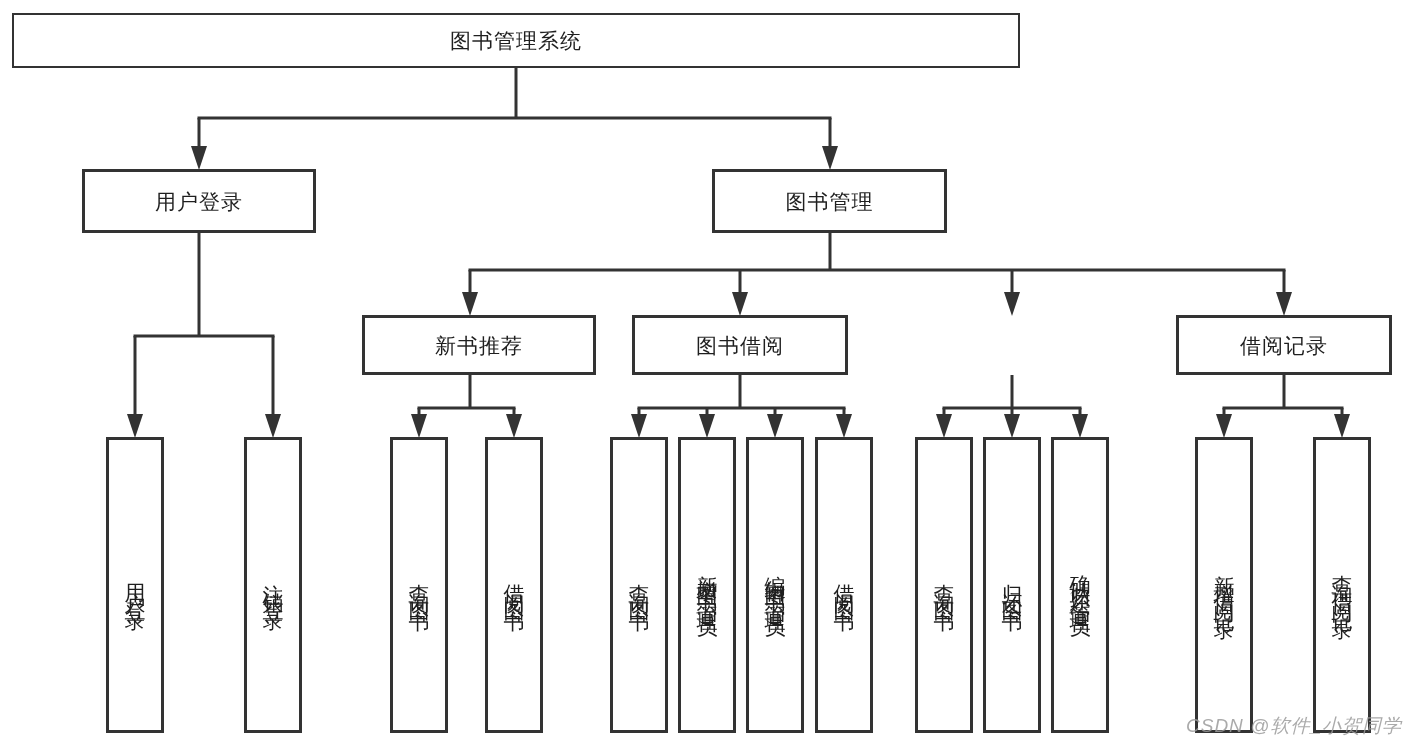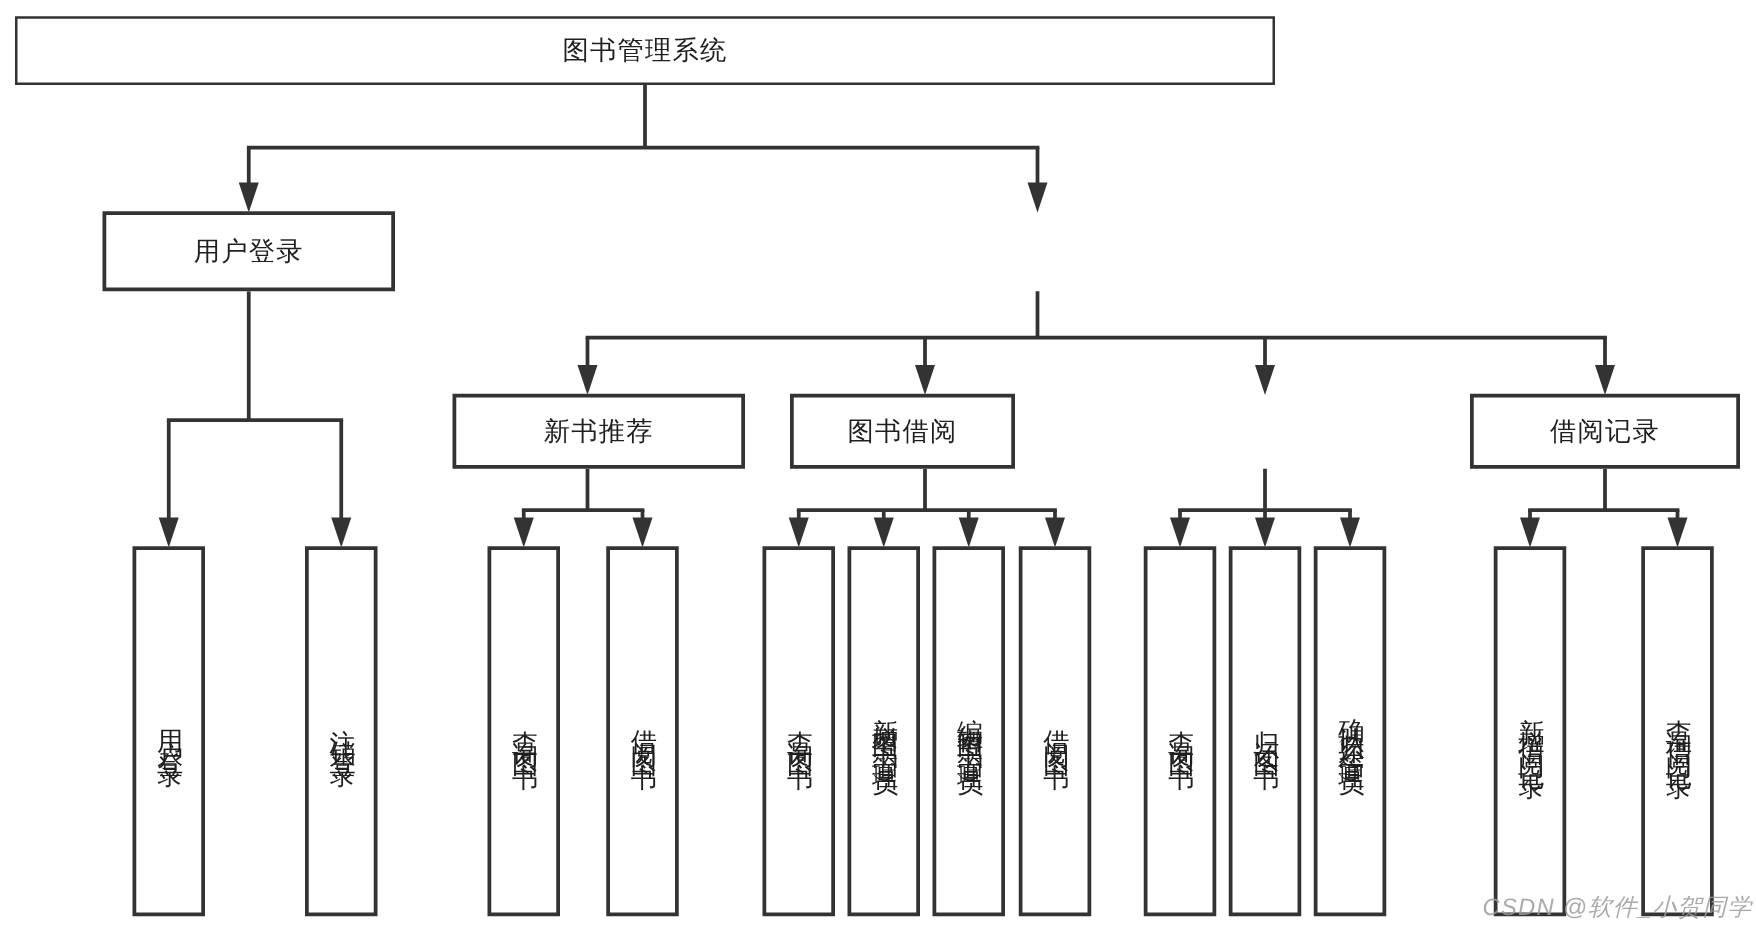--- a/index.html
+++ b/index.html
@@ -106,25 +106,28 @@
       <polygon points="1334,414 1350,414 1342,438" fill="#333333"></polygon>
     </svg>
 
   <div class="node root" style="left:12px;top:13px;width:1008px;height:55px">
     <span>图书管理系统</span>
   </div>
 
   <div class="node" style="left:82px;top:169px;width:234px;height:64px">
     <span>用户登录</span>
   </div>
+  <div class="node" style="left:712px;top:169px;width:235px;height:64px">
+    <span>图书管理</span>
+  </div>
 
   <div class="node" style="left:362px;top:315px;width:234px;height:60px">
     <span>新书推荐</span>
   </div>
-  <div class="node" style="left:632px;top:315px;width:180px;height:60px">
+  <div class="node" style="left:632px;top:315px;width:216px;height:60px">
     <span>图书借阅</span>
   </div>
   <div class="node" style="left:1176px;top:315px;width:216px;height:60px">
     <span>借阅记录</span>
   </div>
 
   <div class="node leaf" style="left:106px;top:437px;width:58px;height:296px">
     <span>用户登录</span>
   </div>
   <div class="node leaf" style="left:244px;top:437px;width:58px;height:296px">

